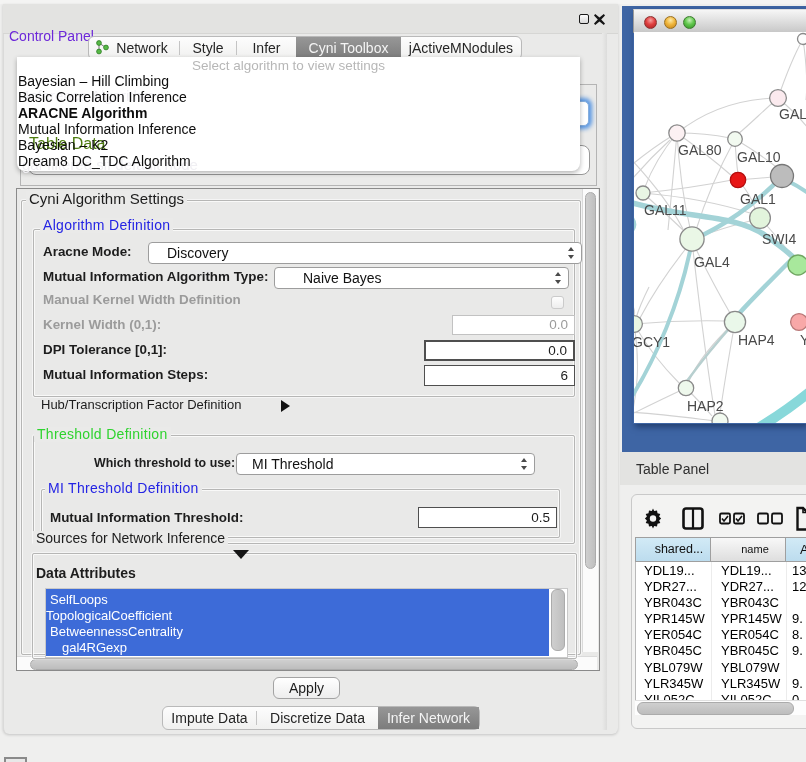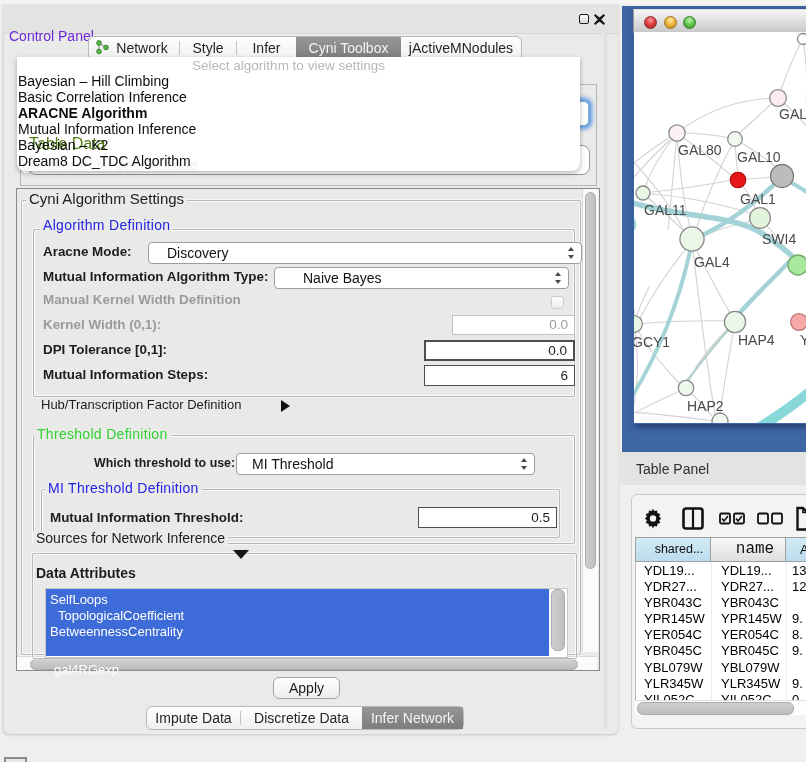--- a/index.html
+++ b/index.html
@@ -151,21 +151,21 @@
       <path d="M163,4 v4.5 h4.5" stroke-width="1.6"></path>
  </g>
  <g stroke="#111" stroke-width="1.6" fill="none">
   <path d="M82,14.5 l2,2.5 4,-5"></path>
   <path d="M96,14.5 l2,2.5 4,-5"></path>
  </g>
 </svg>
 
 <div class="abs" style="left:635px;top:537px;width:171px;height:25px;border:1px solid #9f9f9f;border-right:none;box-sizing:border-box;font-size:13px;">
   <div class="abs" style="left:0;top:0;width:74px;height:23px;background:linear-gradient(#d2eaf6,#bcdcee);border-right:1px solid #9f9f9f;text-align:center;line-height:23px;color:#111;font-size:12.5px;text-indent:12px;">shared...</div>
-  <div class="abs" style="left:75px;top:0;width:74px;height:23px;background:linear-gradient(#f8f8f8,#dedede);border-right:1px solid #9f9f9f;text-align:center;line-height:23px;color:#111;font-size:16px;text-indent:14px;font-family:Liberation Mono, monospace;">name</div>
+  <div class="abs" style="left:75px;top:0;width:74px;height:23px;background:linear-gradient(#f8f8f8,#dedede);border-right:1px solid #9f9f9f;text-align:center;line-height:23px;color:#111;font-size:11px;text-indent:14px;">name</div>
   <div class="abs" style="left:150px;top:0;width:25px;height:23px;background:linear-gradient(#d2eaf6,#bcdcee);line-height:23px;color:#111;padding-left:14px;">A</div>
 </div>
 
 <div class="abs" style="left:635px;top:562px;width:171px;height:138px;background:#fff;border-left:1px solid #b9b9b9;overflow:hidden;font-size:13px;color:#000;">
   <div style="position:absolute;left:75px;top:0;width:1px;height:138px;background:#ececec;"></div>
   <div style="position:absolute;left:150px;top:0;width:1px;height:138px;background:#ececec;"></div>
   <div style="position:absolute;left:8px;top:1px;line-height:16.1px;">YDL19...<br>YDR27...<br>YBR043C<br>YPR145W<br>YER054C<br>YBR045C<br>YBL079W<br>YLR345W<br>YIL052C</div>
   <div style="position:absolute;left:85px;top:1px;line-height:16.1px;">YDL19...<br>YDR27...<br>YBR043C<br>YPR145W<br>YER054C<br>YBR045C<br>YBL079W<br>YLR345W<br>YIL052C</div>
   <div style="position:absolute;left:156px;top:1px;line-height:16.1px;">13<br>12<br>&nbsp;<br>9.<br>8.<br>9.<br>&nbsp;<br>9.<br>0.</div>
 </div>
@@ -247,29 +247,29 @@
 <div class="fld" style="left:418px;top:507px;width:131px;height:19px;border:1px solid #4f4f4f;line-height:19px;">0.5</div>
 
 <div class="abs grp" style="left:32px;top:553px;width:543px;height:104px;"></div>
 <span class="abs glabel" style="left:33px;top:531px;letter-spacing:0;">Sources for Network Inference</span>
 <div class="abs" style="left:233px;top:550px;width:0;height:0;border-left:8.5px solid transparent;border-right:8.5px solid transparent;border-top:9px solid #151515;"></div>
 <span class="abs b" style="left:36px;top:565px;">Data Attributes</span>
 
 <div class="abs" style="left:45px;top:588px;width:521px;height:68px;background:#fff;border:1px solid #c9c9c9;"></div>
 <div class="abs" style="left:46px;top:589px;width:503px;height:67px;background:#3d6bd8;color:#fff;font-size:13px;line-height:16px;padding-top:3px;box-sizing:border-box;">
   <div style="padding-left:4px;">SelfLoops</div>
-  <div style="padding-left:12px;">TopologicalCoefficient</div>
+  <div style="padding-left:0;">TopologicalCoefficient</div>
   <div style="padding-left:4px;">BetweennessCentrality</div>
-  <div style="padding-left:8px;margin-top:22px;">gal4RGexp</div>
+  <div style="padding-left:16px;">gal4RGexp</div>
 </div>
 <div class="abs sb-thumb" style="left:551px;top:589px;width:12px;height:60px;"></div>
 
 <div class="abs" style="left:273px;top:677px;width:65px;height:20px;background:linear-gradient(#ffffff,#ededed);border:1px solid #a3a3a3;border-radius:6px;text-align:center;line-height:20px;">Apply</div>
 
-<div class="abs tabstrip" style="left:146px;top:706px;">
+<div class="abs tabstrip" style="left:162px;top:706px;">
   <span class="seg" style="width:93px;">Impute Data</span>
   <span class="div"></span>
   <span class="seg" style="width:121px;">Discretize Data</span>
   <span class="seg sel" style="width:101px;">Infer Network</span>
 </div>
 
 <div class="abs" style="left:4px;top:757px;width:19px;height:10px;border:2px solid #8a8a8a;background:#e8e8e8;"></div>
 
 <div class="abs" id="popup" style="left:17px;top:57px;width:563px;height:114px;background:#ffffff;border-radius:0 0 8px 8px;box-shadow:0 2px 5px rgba(0,0,0,.3);font-size:14px;">
   <div class="abs" style="left:8px;top:30px;color:#f2f1f5;font-size:15px;">Inference Algorithm</div>

